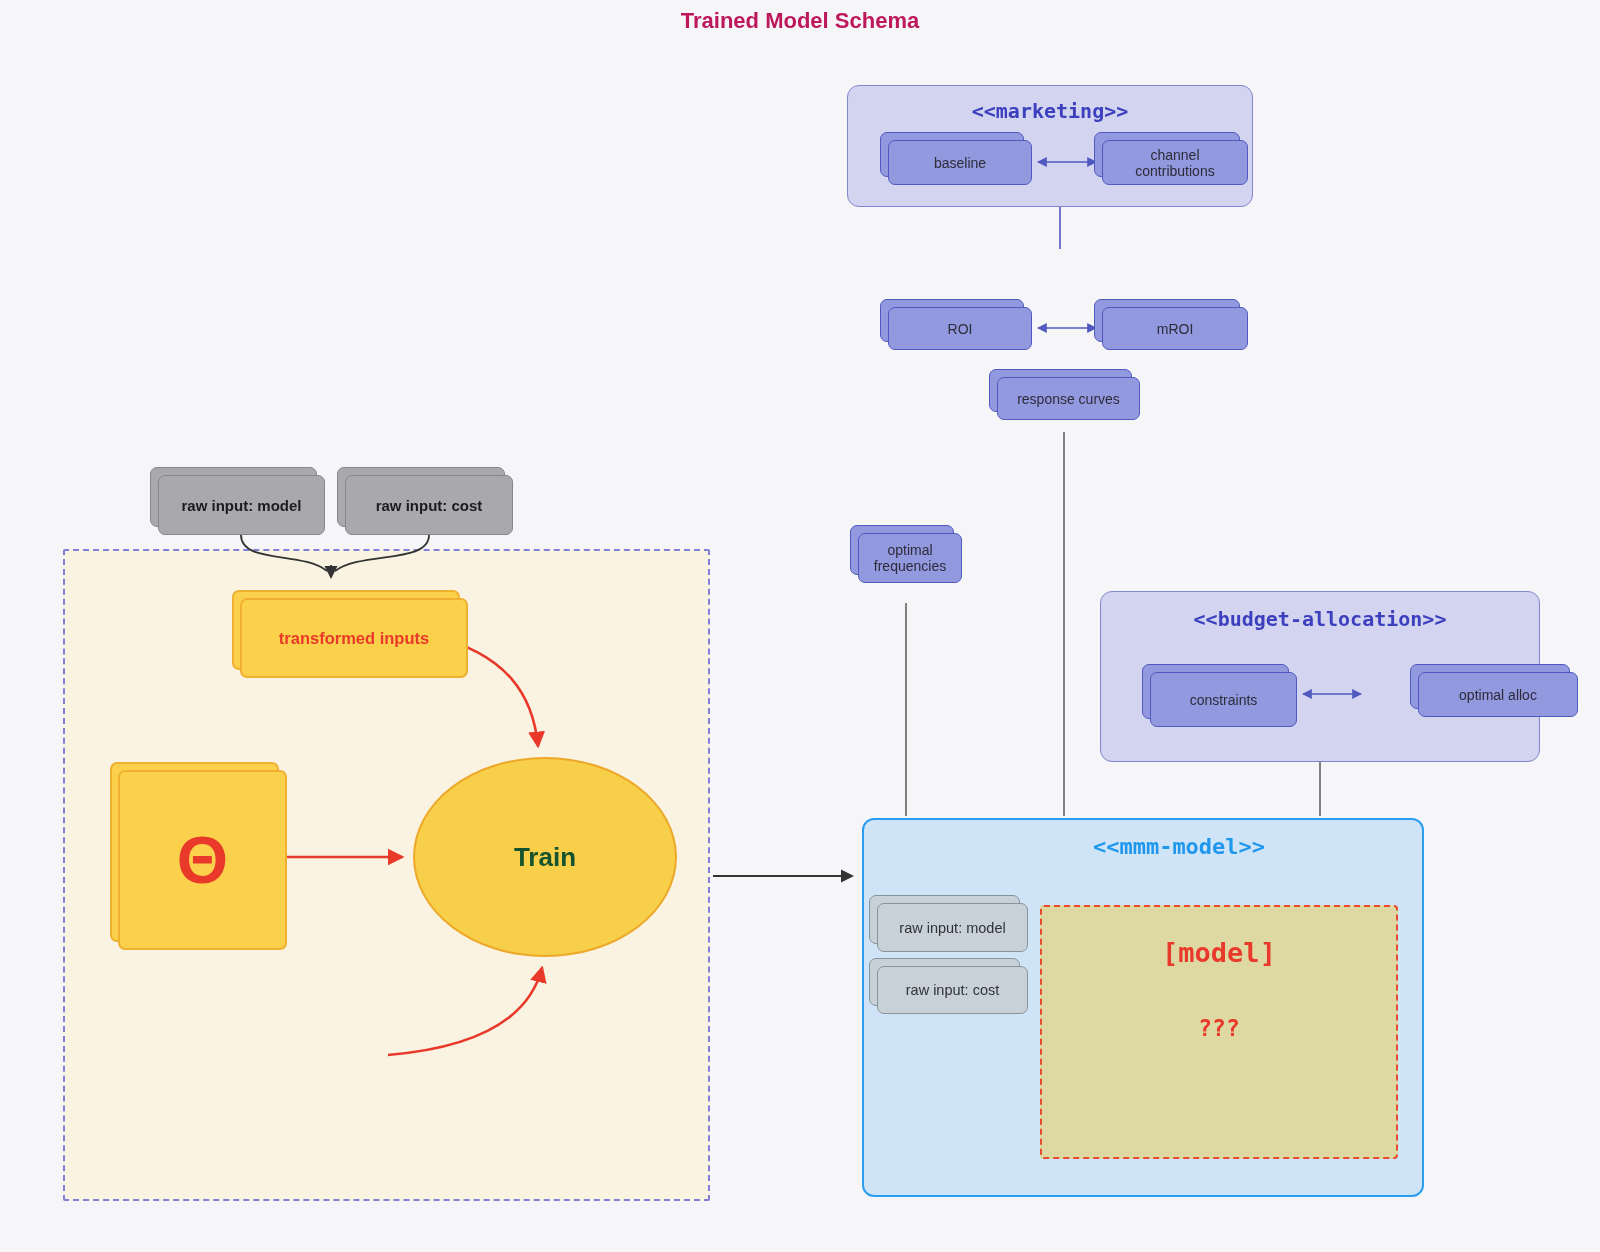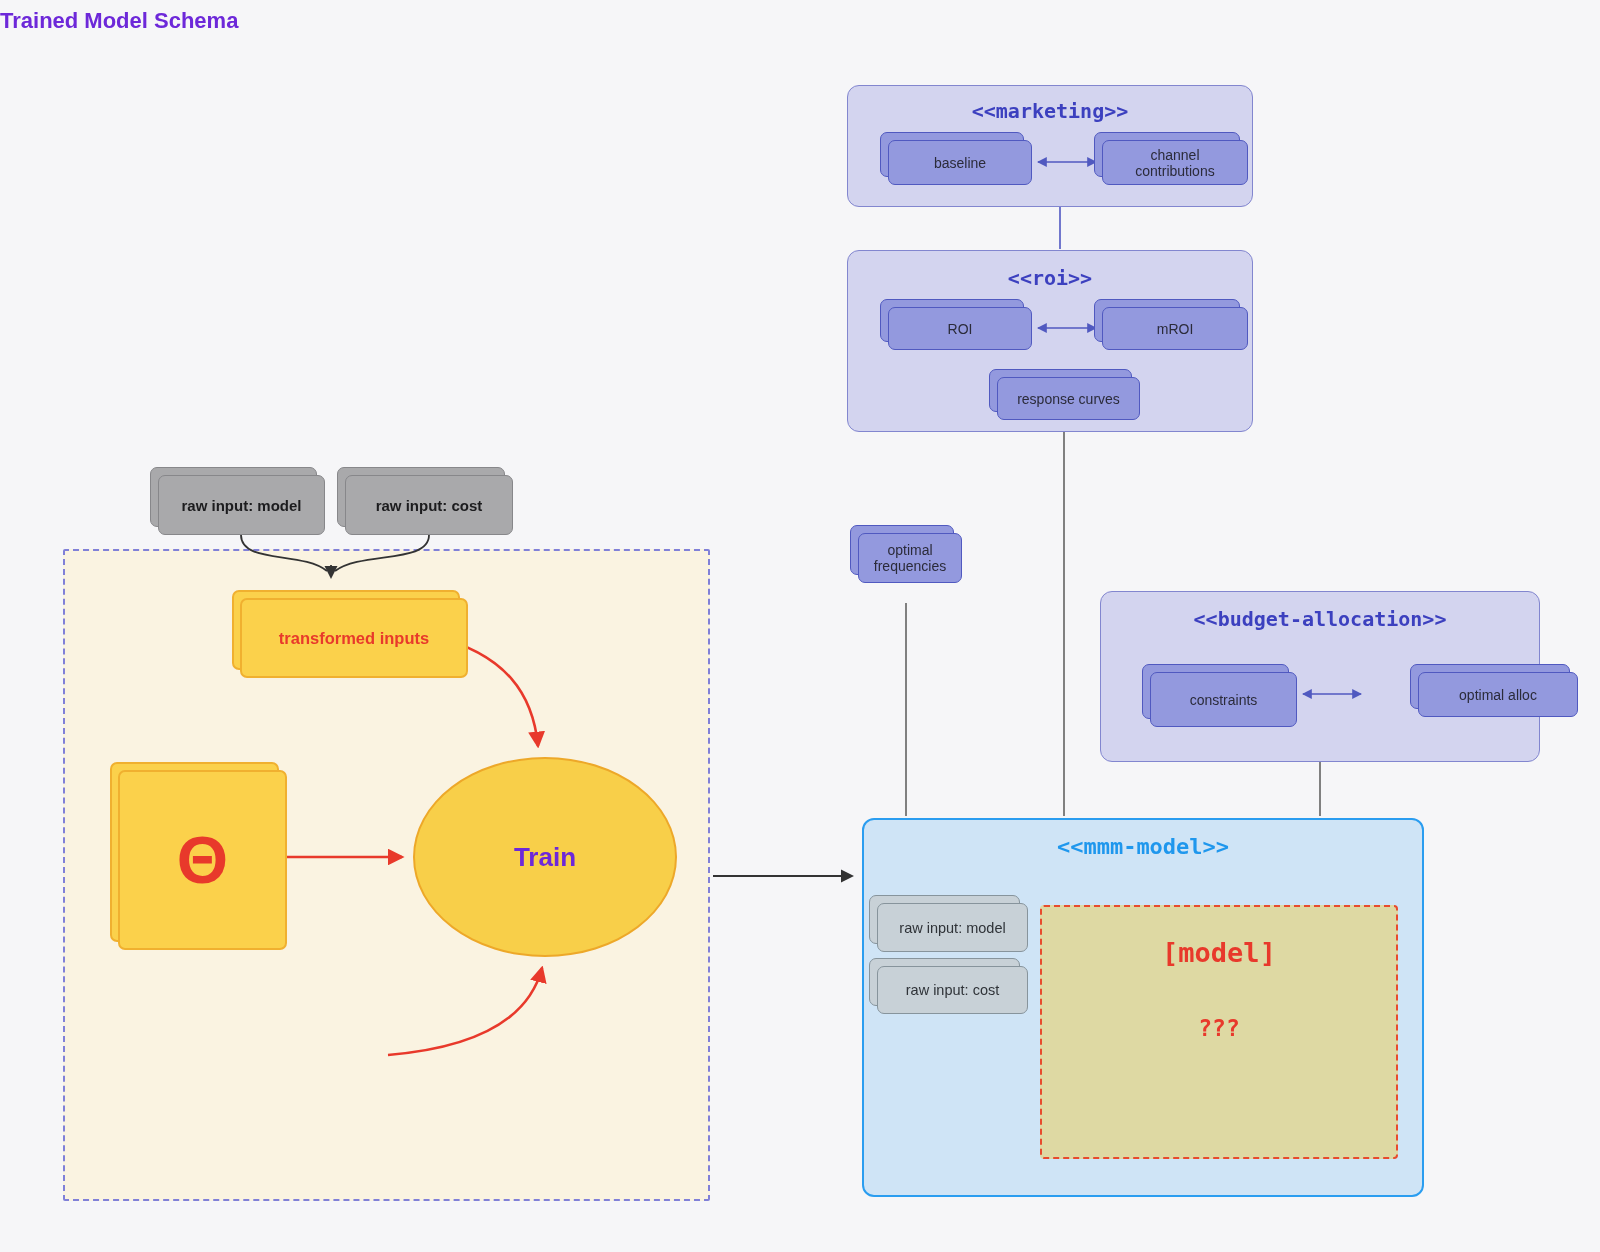--- a/index.html
+++ b/index.html
@@ -2,21 +2,21 @@
 <html><head>
 <meta charset="utf-8">
 <style>
   html,body{margin:0;padding:0;background:#f6f6f8;}
   #canvas{position:relative;width:1600px;height:1252px;background:#f6f6f8;overflow:hidden;
           font-family:"Liberation Sans",sans-serif;}
   .abs{position:absolute;}
   .mono{font-family:"DejaVu Sans Mono",monospace;}
 
   
-  .page-title{left:0;right:0;top:8px;text-align:left;font-size:22px;font-weight:bold;color:#6d28d9;}
+  .page-title{left:0;right:0;top:8px;text-align:center;font-size:22px;font-weight:bold;color:#be185d;}
 
   
   .group{border-radius:12px;box-sizing:border-box;}
   .group.purple{background:#d3d4ef;border:1.5px solid #8286cf;}
   .group.blue{background:#cfe4f6;border:2px solid #2a9df0;}
   .group-title{position:absolute;left:0;width:100%;text-align:center;font-weight:bold;}
   .group.purple .group-title{color:#3c40bf;font-size:20px;}
   .group.blue .group-title{color:#1f97ed;font-size:22px;}
 
   
@@ -38,21 +38,21 @@
   .stack.yellow .front{color:#e8392b;font-weight:bold;}
   .stack.yellowlight .layer{background:#fae28a;border:2px solid #f3c945;}
   .stack.yellowlight .front{color:#e8392b;font-weight:bold;}
 
   .ti-label{font-size:16.5px;}
   .theta-label{font-size:66px;font-weight:bold;line-height:1;}
   .hp-label{font-family:"DejaVu Sans Mono",monospace;font-size:19px;}
 
   
   .train{border-radius:50%;background:#f8cf49;border:2px solid #eda829;display:flex;align-items:center;justify-content:center;
-         color:#6d28d9;font-size:26px;font-weight:bold;box-sizing:border-box;}
+         color:#14532d;font-size:26px;font-weight:bold;box-sizing:border-box;}
 
   
   .model-box{background:#ded9a3;border:2.5px dashed #e84b2d;border-radius:4px;box-sizing:border-box;}
   .model-box .model-label{position:absolute;left:0;width:100%;top:10px;text-align:center;
         color:#e8392b;font-weight:bold;font-size:27px;font-family:"DejaVu Sans Mono",monospace;margin-top:20px;}
   .model-box .model-q{position:absolute;left:0;width:100%;top:108px;text-align:center;
         color:#e8392b;font-weight:bold;font-size:23px;font-family:"DejaVu Sans Mono",monospace;}
 
   svg.edges{position:absolute;left:0;top:0;pointer-events:none;}
   .e-gray{stroke:#595959;stroke-width:1.5;fill:none;}
@@ -67,31 +67,28 @@
 <div id="canvas">
 
   <div class="abs page-title">Trained Model Schema</div>
 
   <div class="abs framework" style="left:63px;top:549px;width:647px;height:652px;"></div>
 
   <div class="abs group purple" style="left:847px;top:85px;width:406px;height:122px;">
     <div class="group-title mono" style="top:13px;">&lt;&lt;marketing&gt;&gt;</div>
   </div>
 
-  <div class="abs group purple" style="left:847px;top:250px;width:406px;height:182px;">
-    <div class="group-title mono" style="top:15px;">&lt;&lt;roi&gt;&gt;</div>
-  </div>
 
 
   <div class="abs group purple" style="left:1100px;top:591px;width:440px;height:171px;">
     <div class="group-title mono" style="top:15px;">&lt;&lt;budget-allocation&gt;&gt;</div>
   </div>
 
   <div class="abs group blue" style="left:862px;top:818px;width:562px;height:379px;">
-    <div class="group-title mono" style="top:14px;">&lt;&lt;mmm-model&gt;&gt;</div>
+    <div class="group-title mono" style="top:14px;padding-left:36px;">&lt;&lt;mmm-model&gt;&gt;</div>
   </div>
 
   <svg class="edges" width="1600" height="1252" viewBox="0 0 1600 1252">
     <defs>
       <marker id="ah-dark" viewBox="0 0 10 10" refX="8.5" refY="5" markerWidth="7.5" markerHeight="7.5" orient="auto-start-reverse">
         <path d="M0,0 L10,5 L0,10 z" fill="#333"></path>
       </marker>
       <marker id="ah-red" viewBox="0 0 10 10" refX="8.5" refY="5" markerWidth="6.5" markerHeight="6.5" orient="auto-start-reverse">
         <path d="M0,0 L10,5 L0,10 z" fill="#e8392b"></path>
       </marker>

